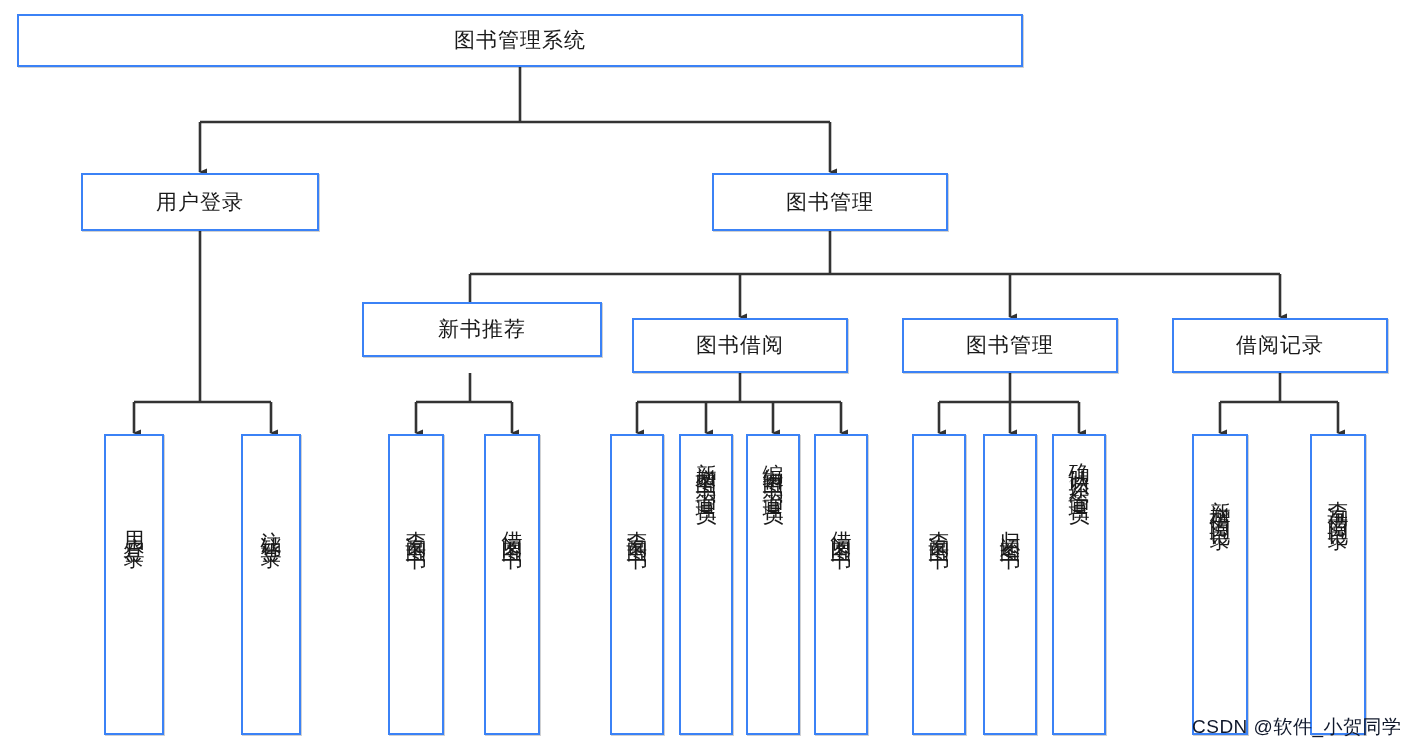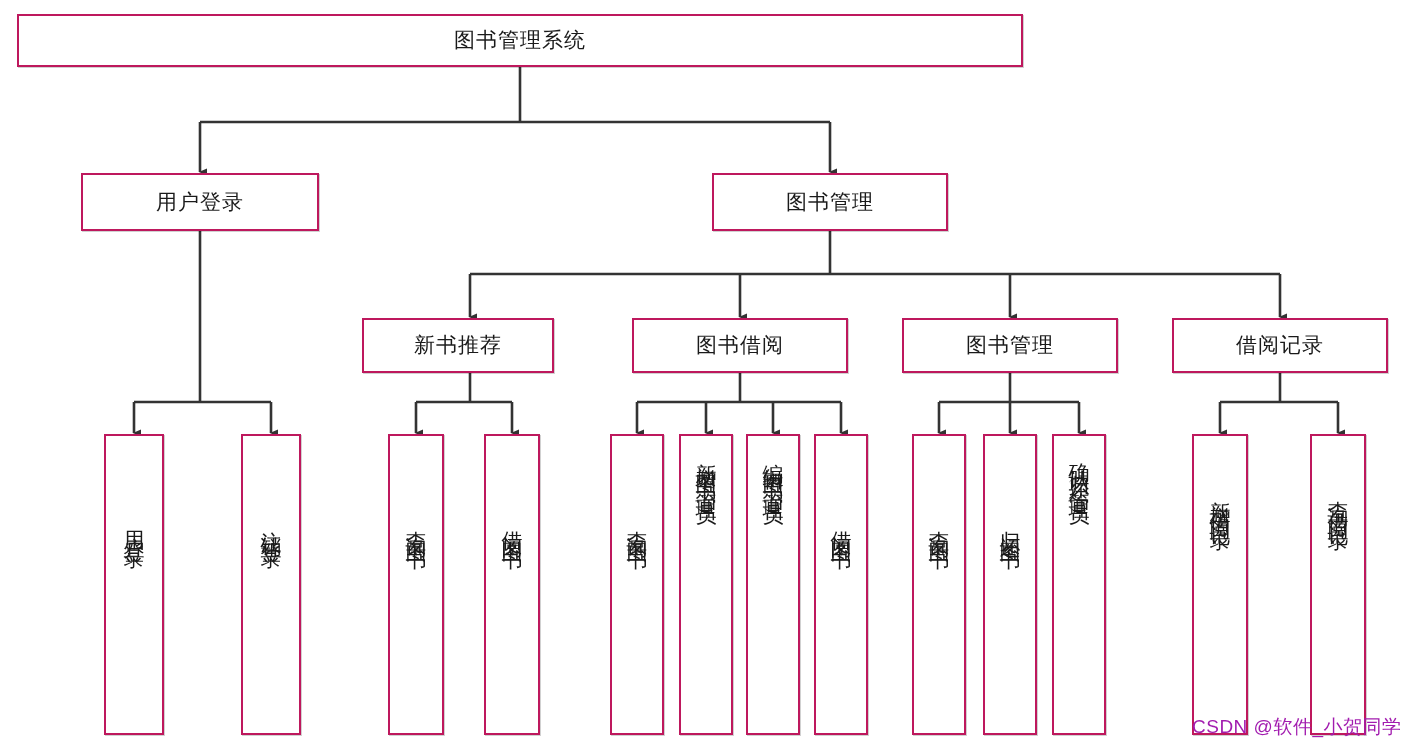--- a/index.html
+++ b/index.html
@@ -24,21 +24,21 @@
     left: 0;
     top: 0;
     width: 1405px;
     height: 747px;
     pointer-events: none;
   }
   .node {
     position: absolute;
     box-sizing: border-box;
     background: #ffffff;
-    border: 2px solid #be185d;
+    border: 2px solid #3b82f6;
     display: flex;
     align-items: center;
     justify-content: center;
     box-shadow: 1px 1px 0 rgba(0,0,0,0.18);
   }
   .node .label {
     font-size: 21px;
     line-height: 1.15;
     letter-spacing: 1px;
     color: #1a1a1a;
@@ -63,21 +63,21 @@
   }
   .node.vertical.mid2 .label {
     margin-top: 40px;
   }
   .node.vertical.top .label {
     margin-top: 2px;
   }
   .watermark {
     position: absolute;
     font-size: 19px;
-    color: #a21caf;
+    color: #0f172a;
     letter-spacing: 0.5px;
     white-space: nowrap;
     font-family: "Liberation Sans", "DejaVu Sans", sans-serif;
   }
 </style>
 </head>
 <body>
 
 <div id="canvas">
 
@@ -128,21 +128,21 @@
     <span class="label">图书管理系统</span>
   </div>
 
   <div class="node" style="left: 81px; top: 173px; width: 238px; height: 58px;">
     <span class="label">用户登录</span>
   </div>
   <div class="node" style="left: 712px; top: 173px; width: 236px; height: 58px;">
     <span class="label">图书管理</span>
   </div>
 
-  <div class="node" style="left: 362px; top: 318px; width: 192px; height: 55px;">
+  <div class="node" style="left: 362px; top: 302px; width: 240px; height: 55px;">
     <span class="label">新书推荐</span>
   </div>
   <div class="node" style="left: 632px; top: 318px; width: 216px; height: 55px;">
     <span class="label">图书借阅</span>
   </div>
   <div class="node" style="left: 902px; top: 318px; width: 216px; height: 55px;">
     <span class="label">图书管理</span>
   </div>
   <div class="node" style="left: 1172px; top: 318px; width: 216px; height: 55px; align-items: center;">
     <span class="label">借阅记录</span>

